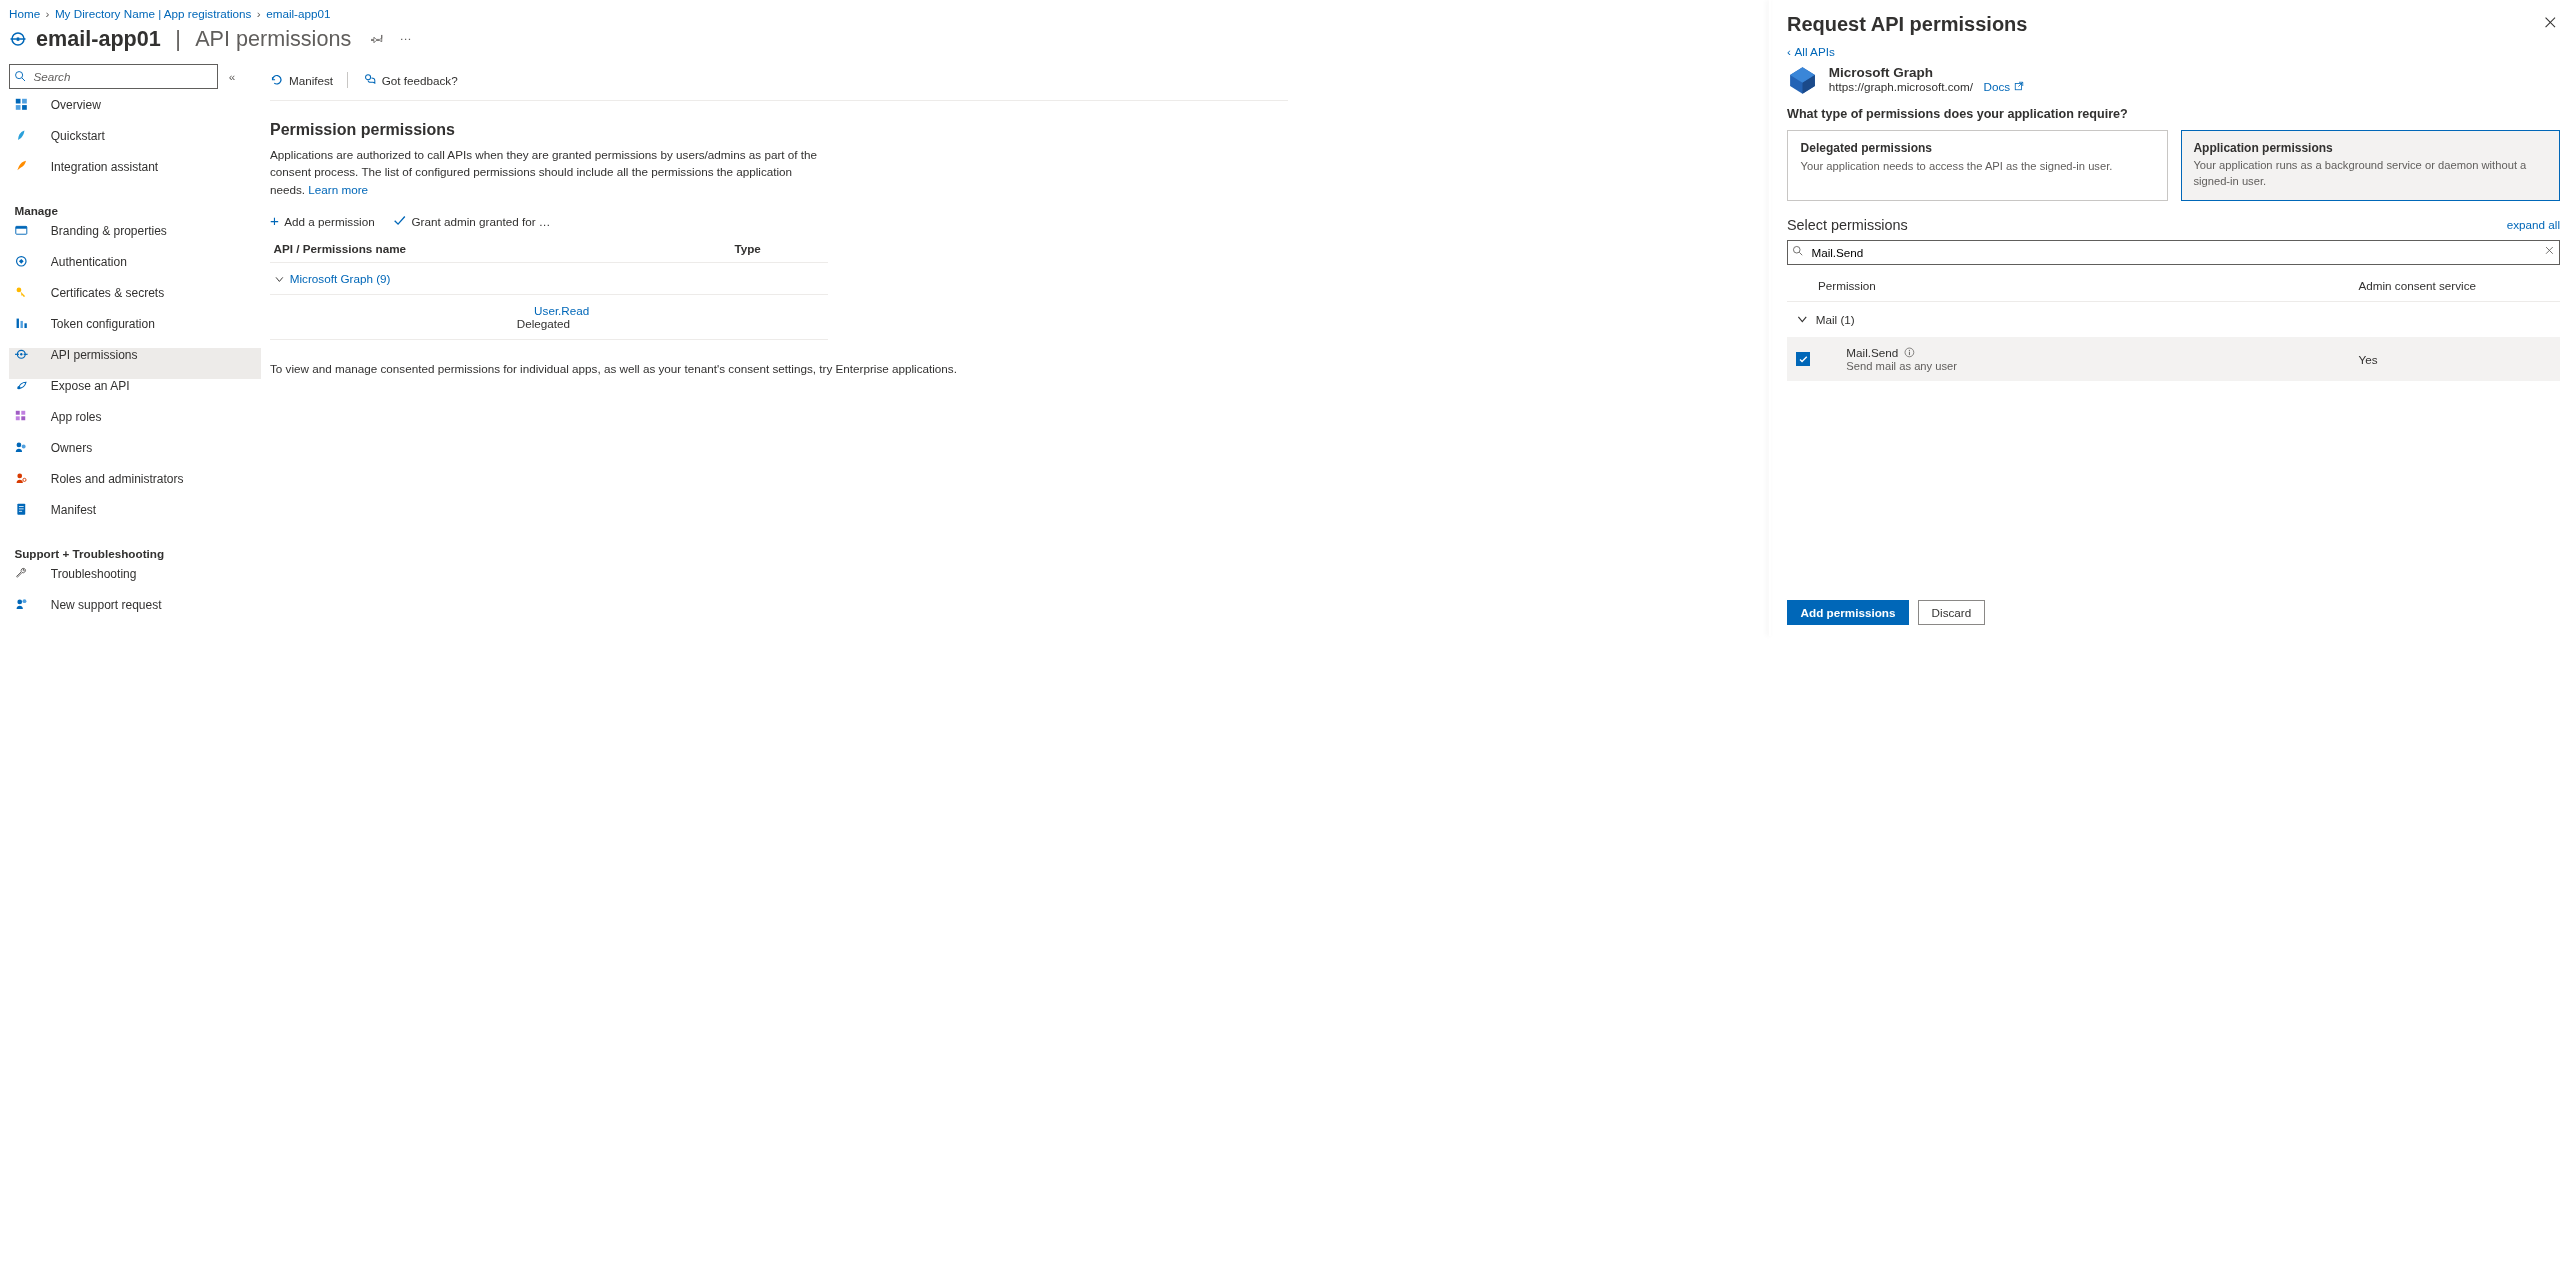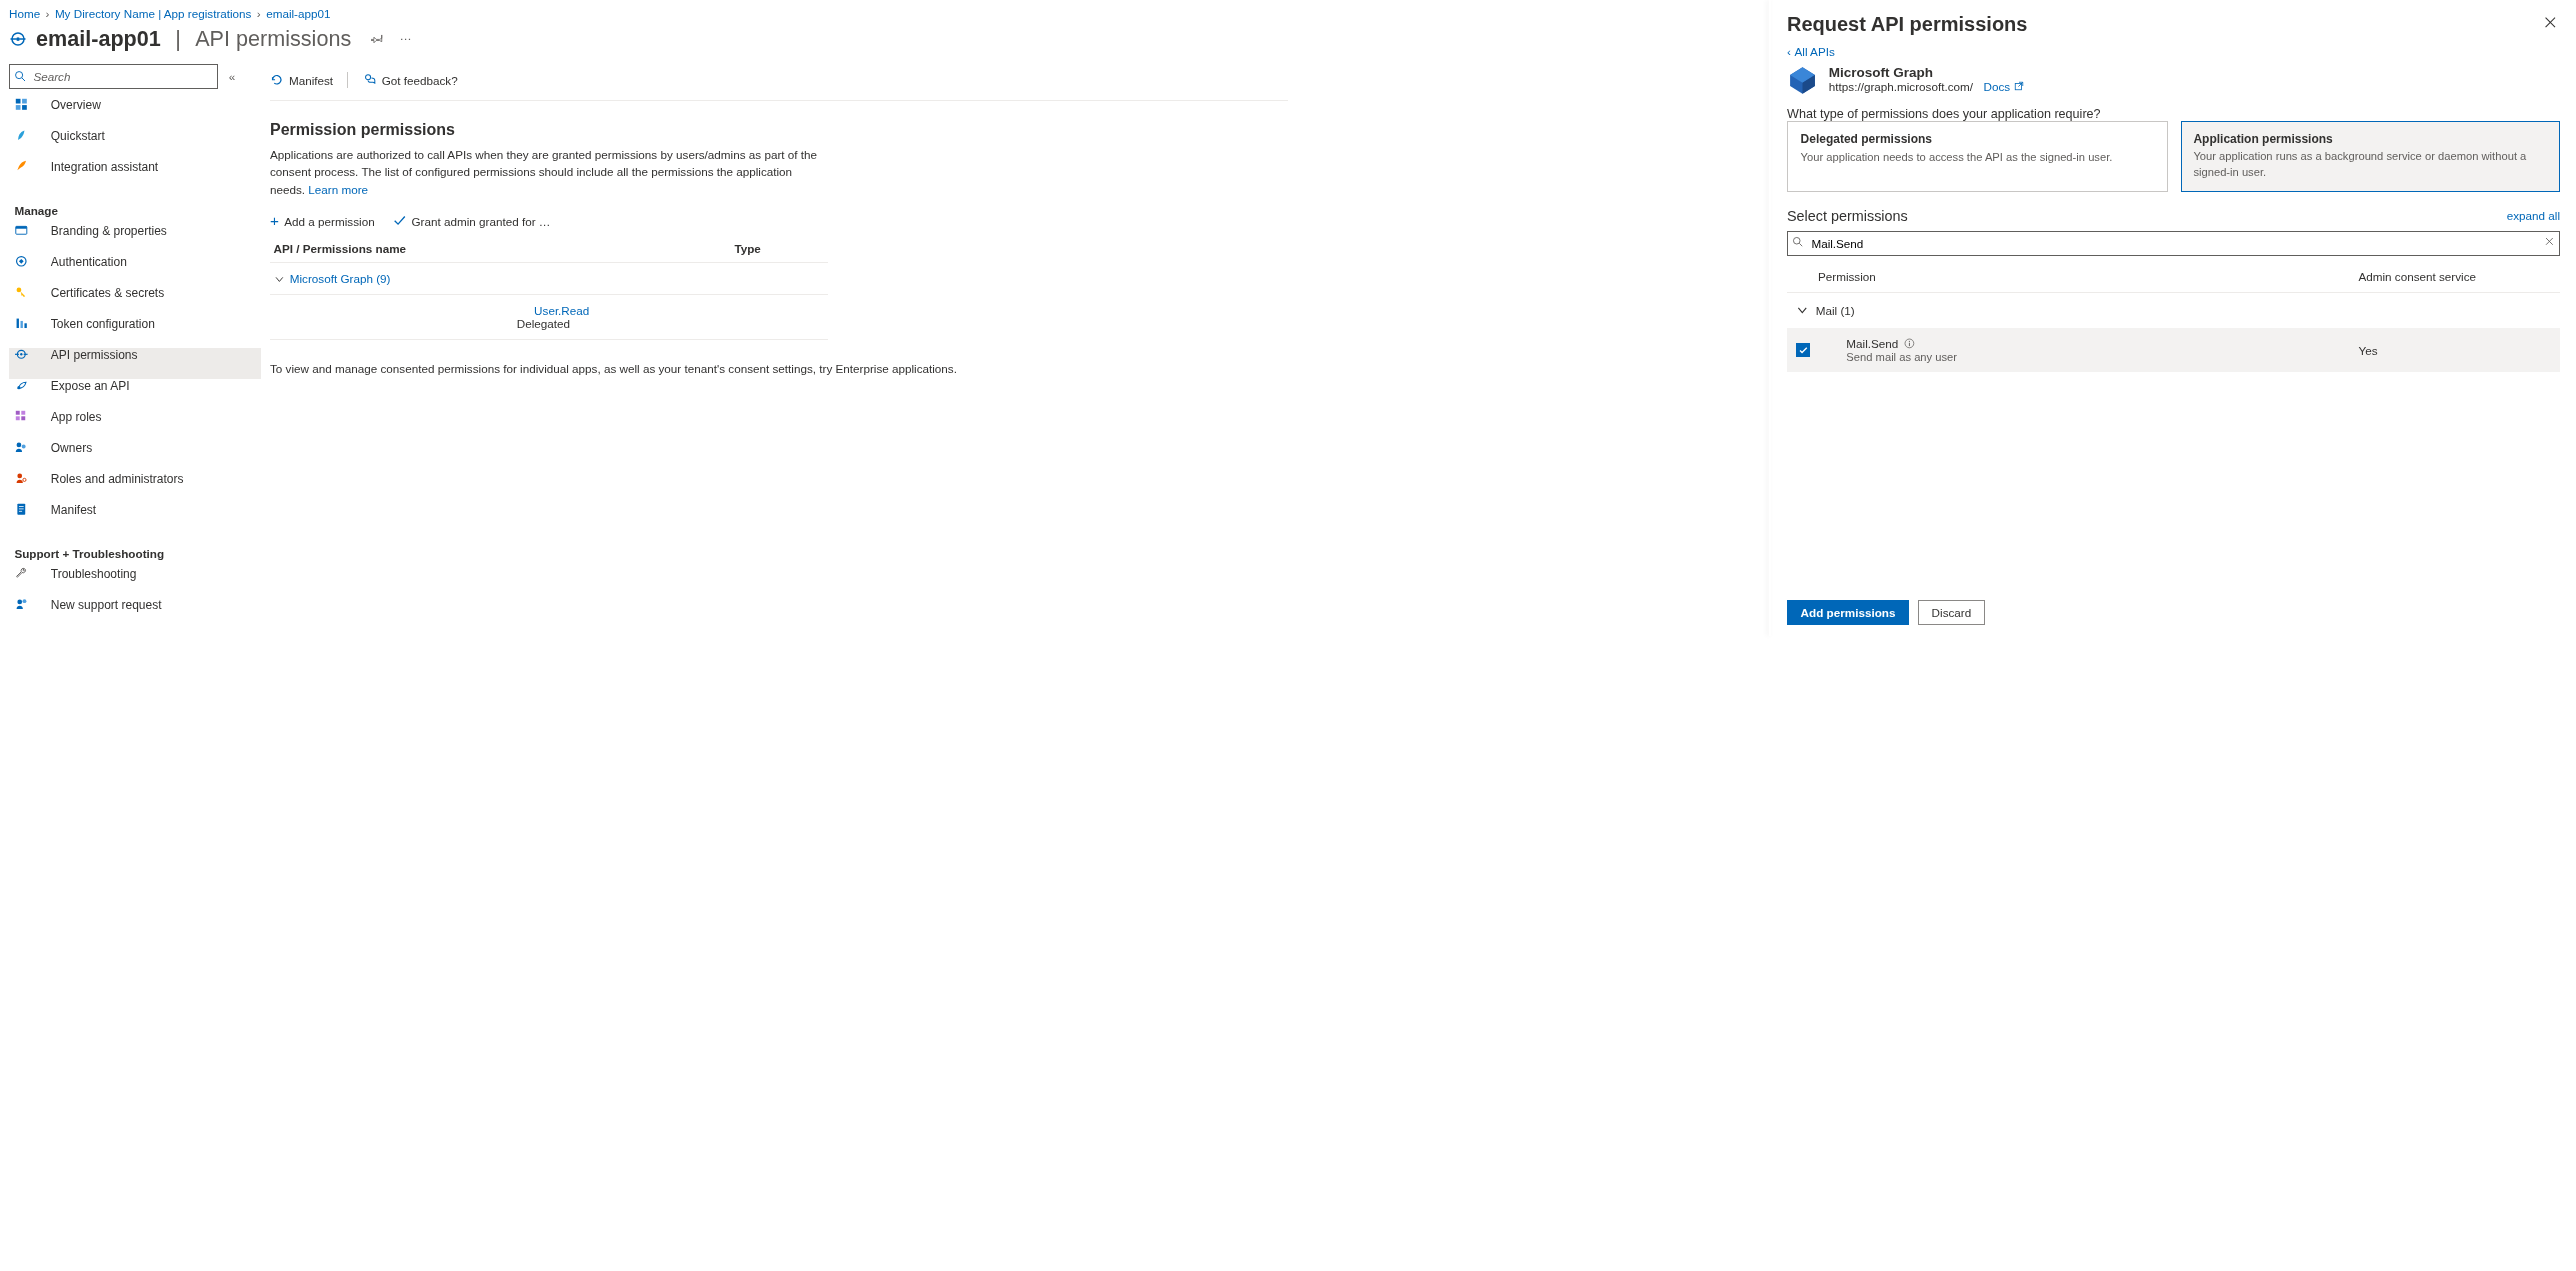--- a/index.html
+++ b/index.html
@@ -62,21 +62,21 @@
   .blade-header { display:flex; align-items:flex-start; justify-content:space-between; padding:12.6px 16px 9px 16px; }
   .blade-title { font-size:20px; font-weight:600; }
   .close-btn { cursor:pointer; color:#323130; padding:3.6px; font-size:14.4px; }
   .blade-body { flex:1; overflow:hidden; padding: 0 16px; }
   .back-link { display:flex; align-items:center; gap:3.6px; color:#0067b8; cursor:pointer; margin-bottom:7.2px; }
   .api-row { display:flex; align-items:flex-start; gap:10.8px; margin-bottom:10.8px; }
   .graph-icon { width:31px; height:31px; }
   .api-name { font-size:13.5px; font-weight:600; }
   .api-url { color:#323130; font-size:11.7px; }
   .docs-link { color:#0067b8; margin-left:7.2px; display:inline-flex; align-items:center; gap:3.6px; cursor:pointer;}
-  .perm-question { font-size:12.6px; margin-bottom:0; }
+  .perm-question { font-size:12.6px; margin-bottom:9px;font-weight:bold; }
   .perm-type-row { display:flex; gap:12.6px; margin-bottom:16px; }
   .perm-card { flex:1; border:0.9px solid #c8c6c4; padding:10.8px 12.6px; cursor:pointer; }
   .perm-card.selected { border:1.8px solid #0067b8; background:#f3f2f1; padding:10px 11.7px; }
   .perm-card .pc-title { font-size:12px; font-weight:600; margin-bottom:3.6px; }
   .perm-card .pc-desc { font-size:11.2px; color:#605e5c; line-height:1.4; }
   .select-row { display:flex; align-items:center; justify-content:space-between; margin-bottom:7.2px; }
   .select-row .sr-title { font-size:14.4px; }
   .select-row a { font-size:11.7px; cursor:pointer; }
   .filter-wrap { position:relative; margin-bottom:5.4px; }
   .filter-wrap input { width:100%; height:25px; padding:3.6px 23.4px 3.6px 23.4px; border:0.9px solid #605e5c; font-size:11.7px; }

